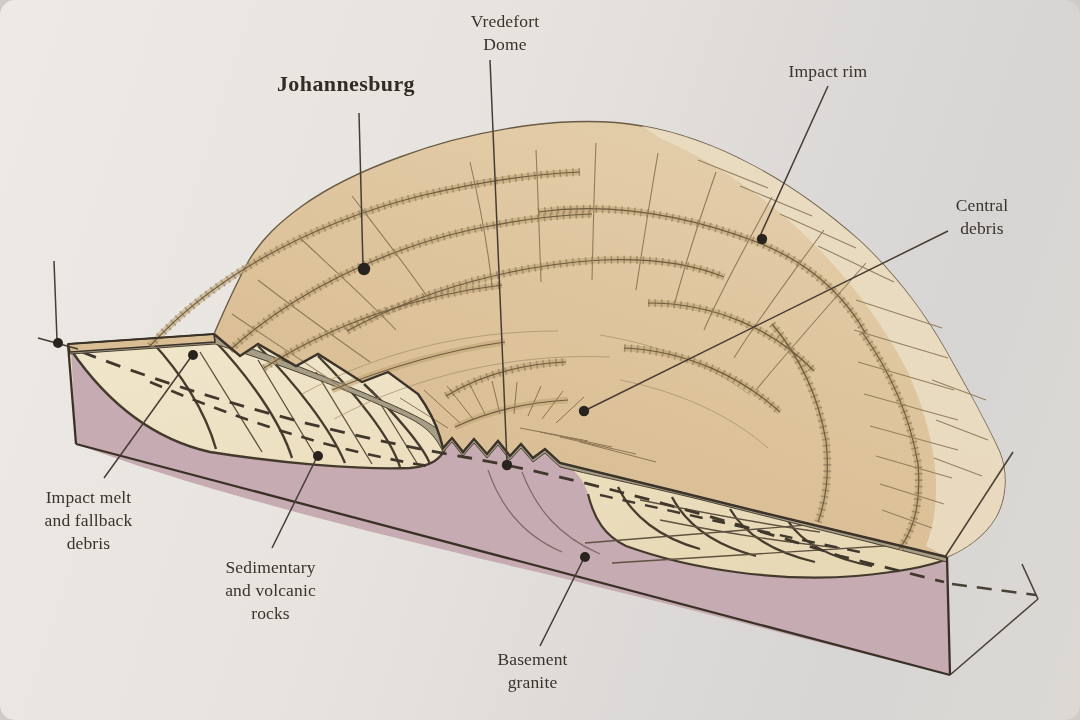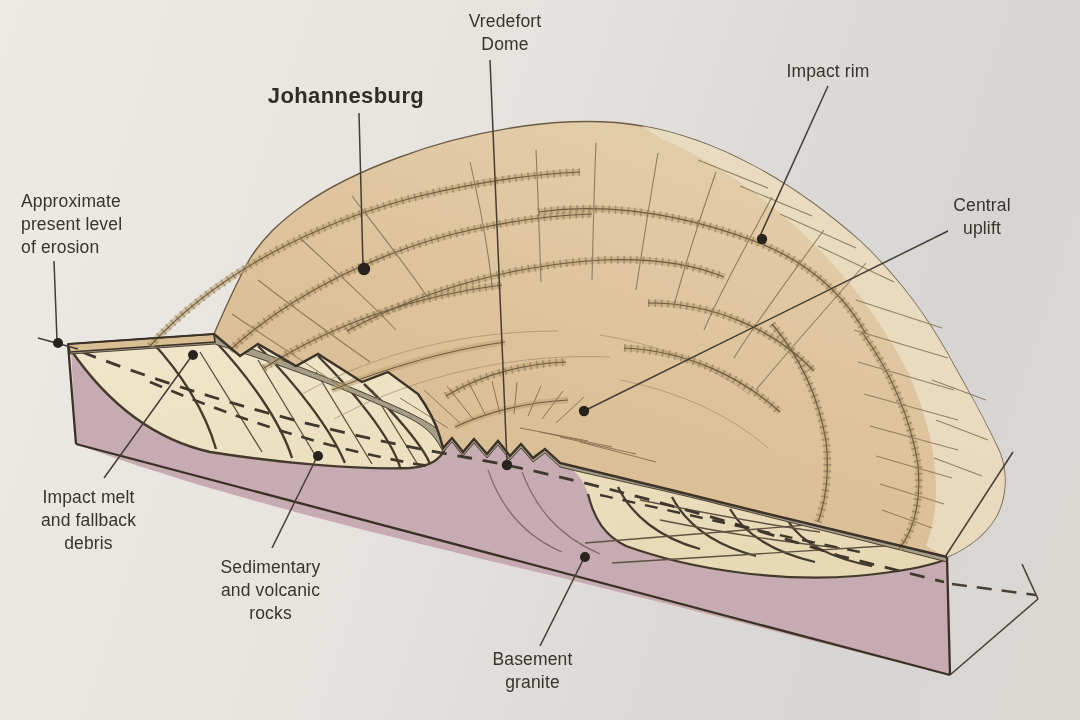--- a/index.html
+++ b/index.html
@@ -1,19 +1,20 @@
 <!DOCTYPE html>
 <html><head>
 <meta charset="utf-8">
 <style>
   html,body{margin:0;padding:0;background:#cfccc8;}
   .stage{
     position:relative;width:1080px;height:720px;overflow:hidden;
     background:linear-gradient(108deg,#edeae6 0%,#e7e4e0 38%,#dddad8 62%,#d7d5d4 82%,#dcd9d3 100%);
-    font-family:Liberation Sans, sans-serif;
+    font-family:Liberation Serif, serif;
+    border-radius:15px;
   }
   .stage svg{position:absolute;left:0;top:0;}
   .label{
     position:absolute;color:#39332a;font-size:17.5px;line-height:1.3;
     letter-spacing:.15px;white-space:pre-line;
   }
   .label.center{text-align:center;}
   .label.bold-city{font-weight:700;font-size:22px;letter-spacing:.4px;color:#322d24;}
 </style>
 </head>
@@ -257,27 +258,24 @@
     <circle cx="584" cy="411" r="5.2"></circle>
     <circle cx="58" cy="343" r="5"></circle>
     <circle cx="193" cy="355" r="5"></circle>
     <circle cx="318" cy="456" r="5"></circle>
     <circle cx="585" cy="557" r="5"></circle>
   </g>
 </svg>
 
   <div class="label center" style="left:425px;top:10px;width:160px;">Vredefort
 Dome</div>
-  <div class="label center bold-city" style="left:226px;top:82px;width:240px;text-align:center;">Johannesburg</div>
+  <div class="label center bold-city" style="left:226px;top:70px;width:240px;text-align:center;">Johannesburg</div>
   <div class="label center" style="left:748px;top:60px;width:160px;">Impact rim</div>
   <div class="label center" style="left:912px;top:194px;width:140px;">Central
-uplift</div>
-  <div class="label" style="left:21px;top:190px;width:150px;">Approximate
-present level
-of erosion</div>
+debris</div>
   <div class="label center" style="left:16px;top:486px;width:145px;">Impact melt
 and fallback
 debris</div>
   <div class="label center" style="left:460px;top:648px;width:145px;">Basement
 granite</div>
   <div class="label center" style="left:188px;top:556px;width:165px;">Sedimentary
 and volcanic
 rocks</div>
 </div>
 

